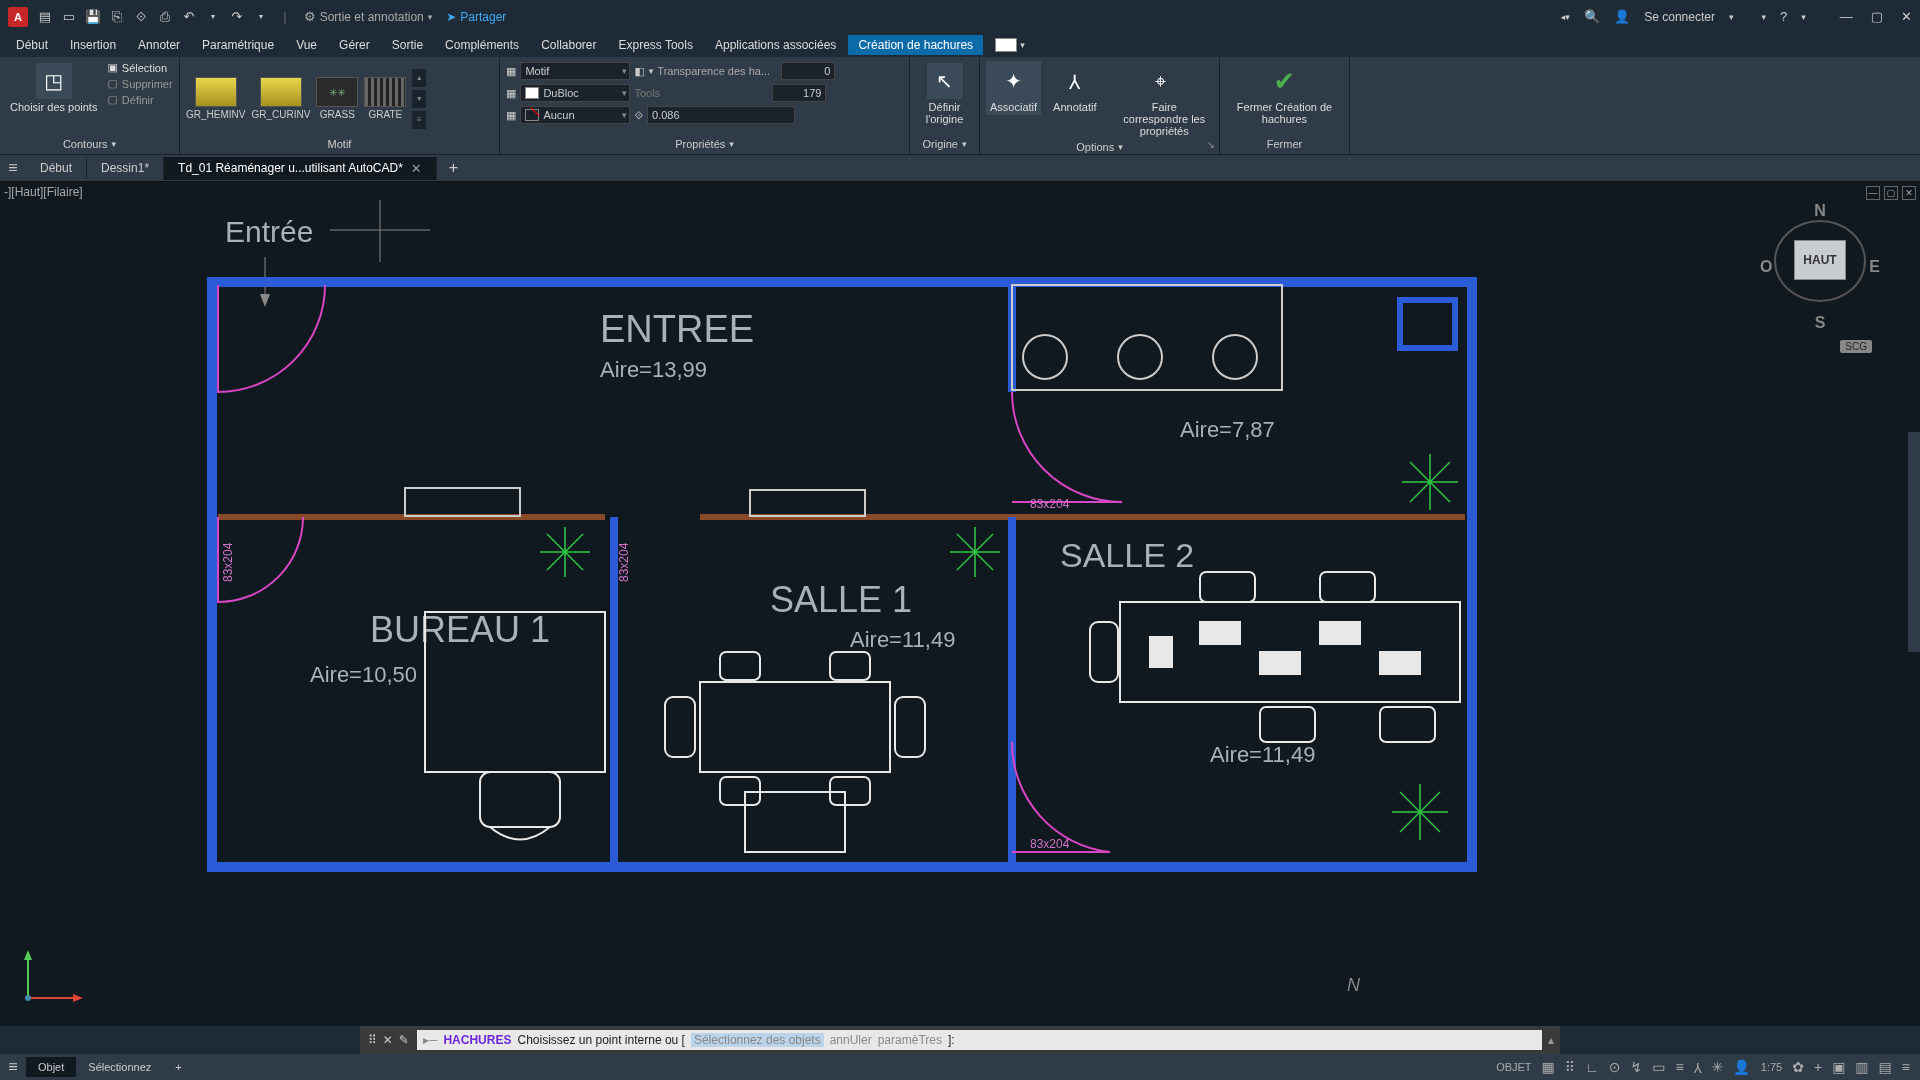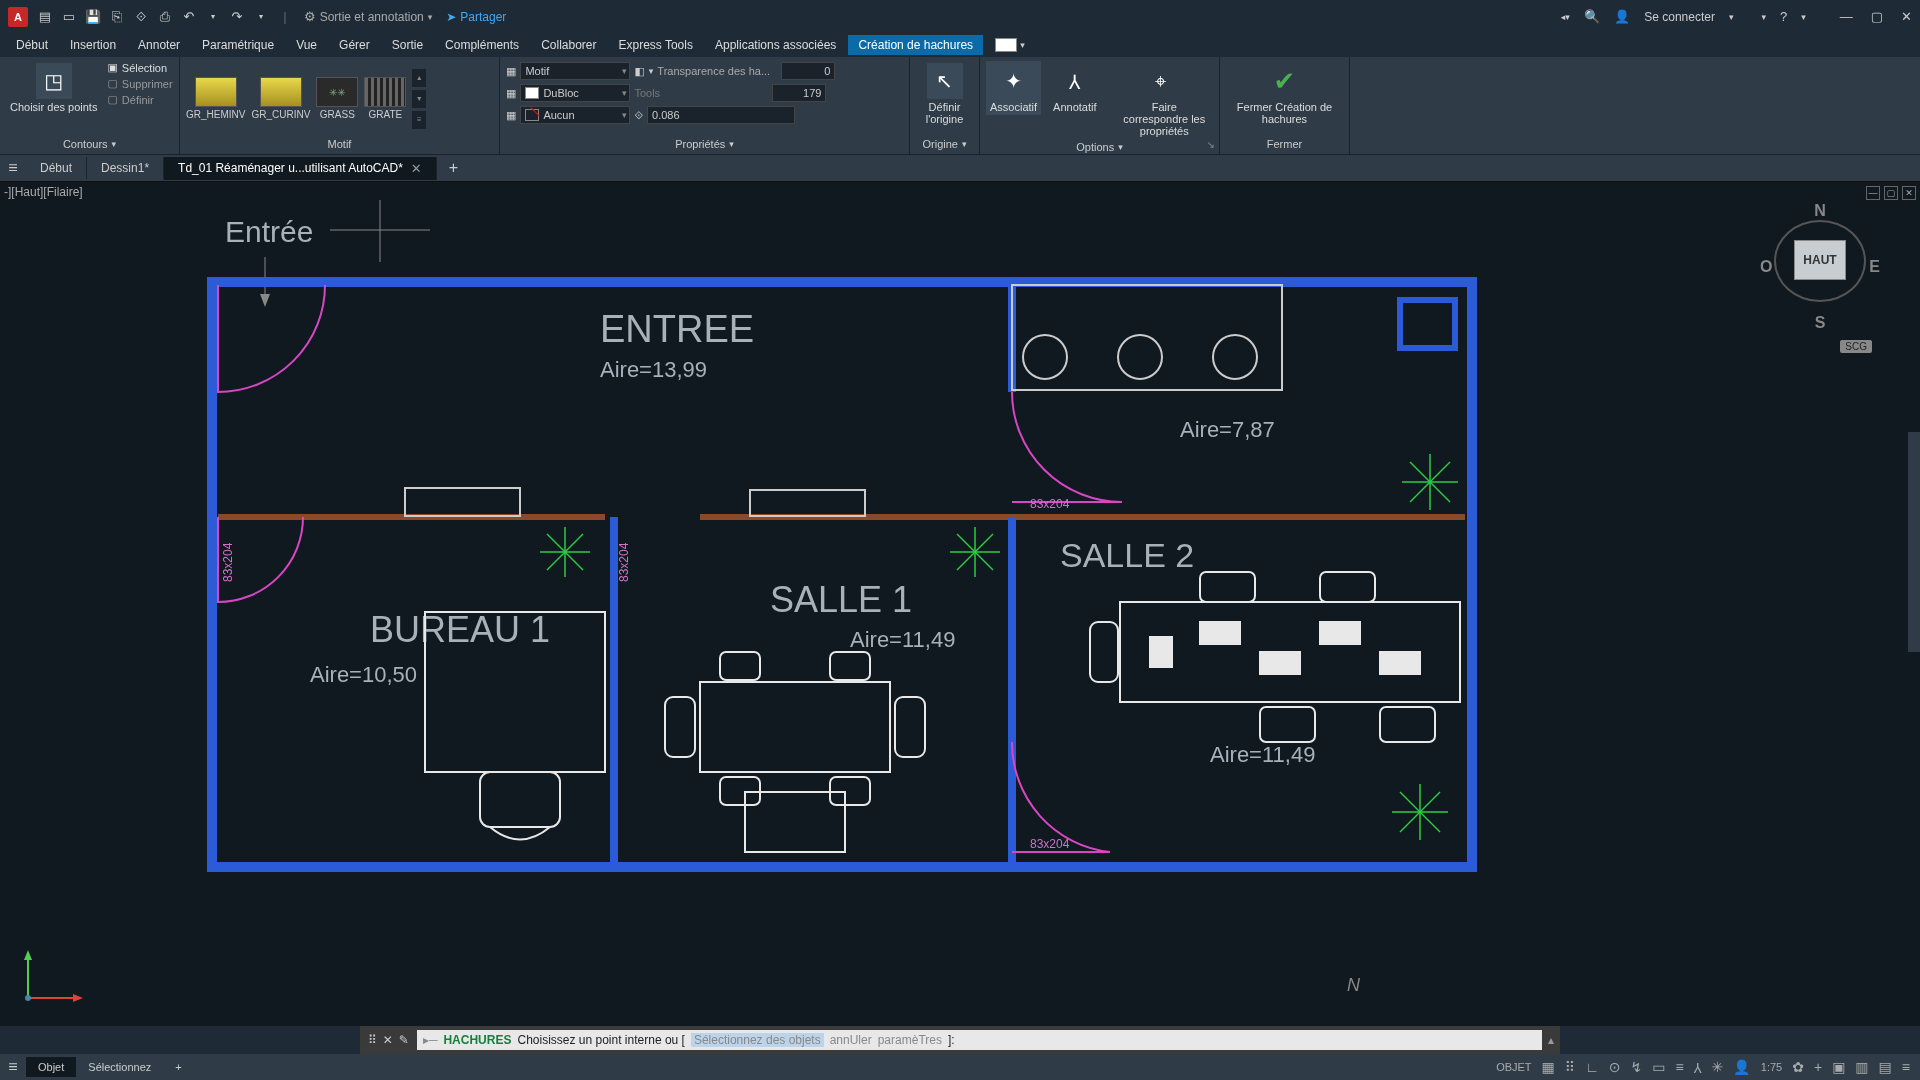--- a/index.html
+++ b/index.html
@@ -77,21 +77,21 @@
 .viewcube .ring{position:absolute;top:18px;left:14px;width:92px;height:82px;border:2px solid #555;border-radius:50%;}
 .scg{position:absolute;top:158px;right:48px;background:#888;color:#222;font-size:10px;padding:1px 5px;border-radius:2px;}
 
 .ucs{position:absolute;bottom:18px;left:18px;width:70px;height:60px;}
 .northarr{position:absolute;bottom:30px;right:560px;color:#888;font-size:18px;font-style:italic;}
 .rbar{position:absolute;right:0;top:250px;width:12px;height:220px;background:#2f3c47;}
 
 
 .cmdline{height:28px;background:#3a3a3a;display:flex;align-items:center;margin:0 360px 0 360px;font-size:12px;font-family:Consolas,monospace;color:#222;position:relative;}
 .cmdline .inner{flex:1;background:#e8e8e8;height:20px;display:flex;align-items:center;padding:0 6px;gap:6px;}
-.cmdline .kw{color:#15803d;font-weight:bold;}
+.cmdline .kw{color:#6d28d9;font-weight:bold;}
 .cmdline .opt{color:#888;}
 .cmdline .lead{display:flex;gap:6px;padding:0 8px;color:#ccc;}
 .cmdline .trail{color:#999;padding:0 6px;}
 
 
 .layouttabs{height:26px;background:#2f3c47;display:flex;align-items:center;justify-content:space-between;font-size:11px;color:#ccc;}
 .layouttabs .left{display:flex;align-items:center;}
 .layouttabs .left .hb{width:26px;text-align:center;font-size:16px;}
 .layouttabs .ltab{padding:4px 12px;}
 .layouttabs .ltab.active{background:#101820;}

